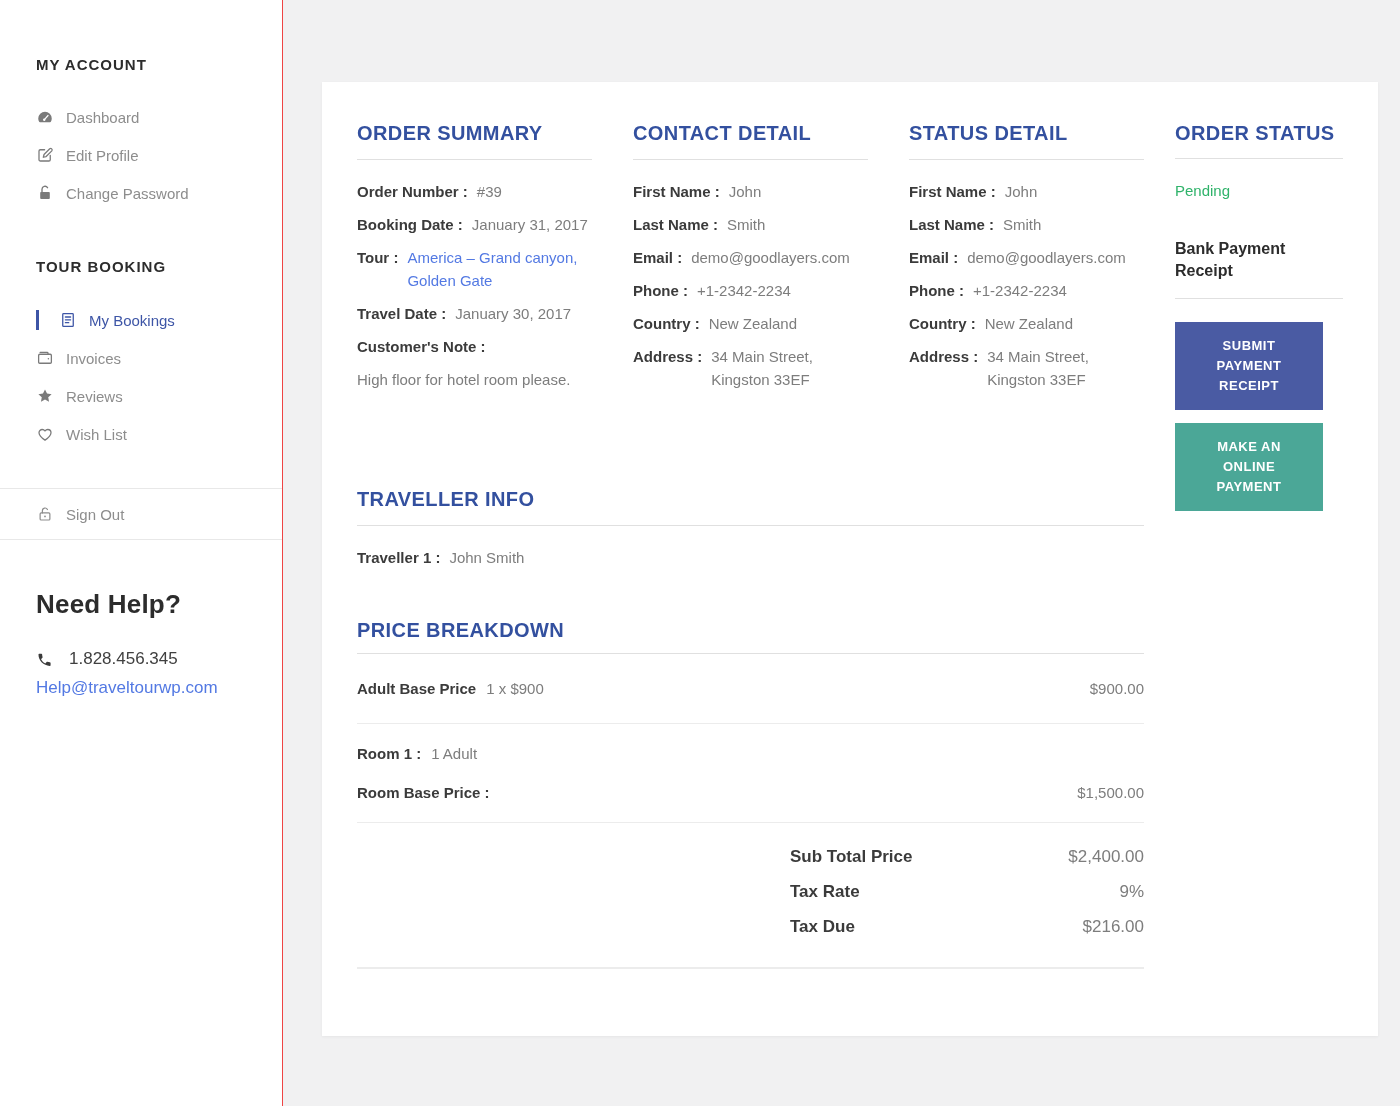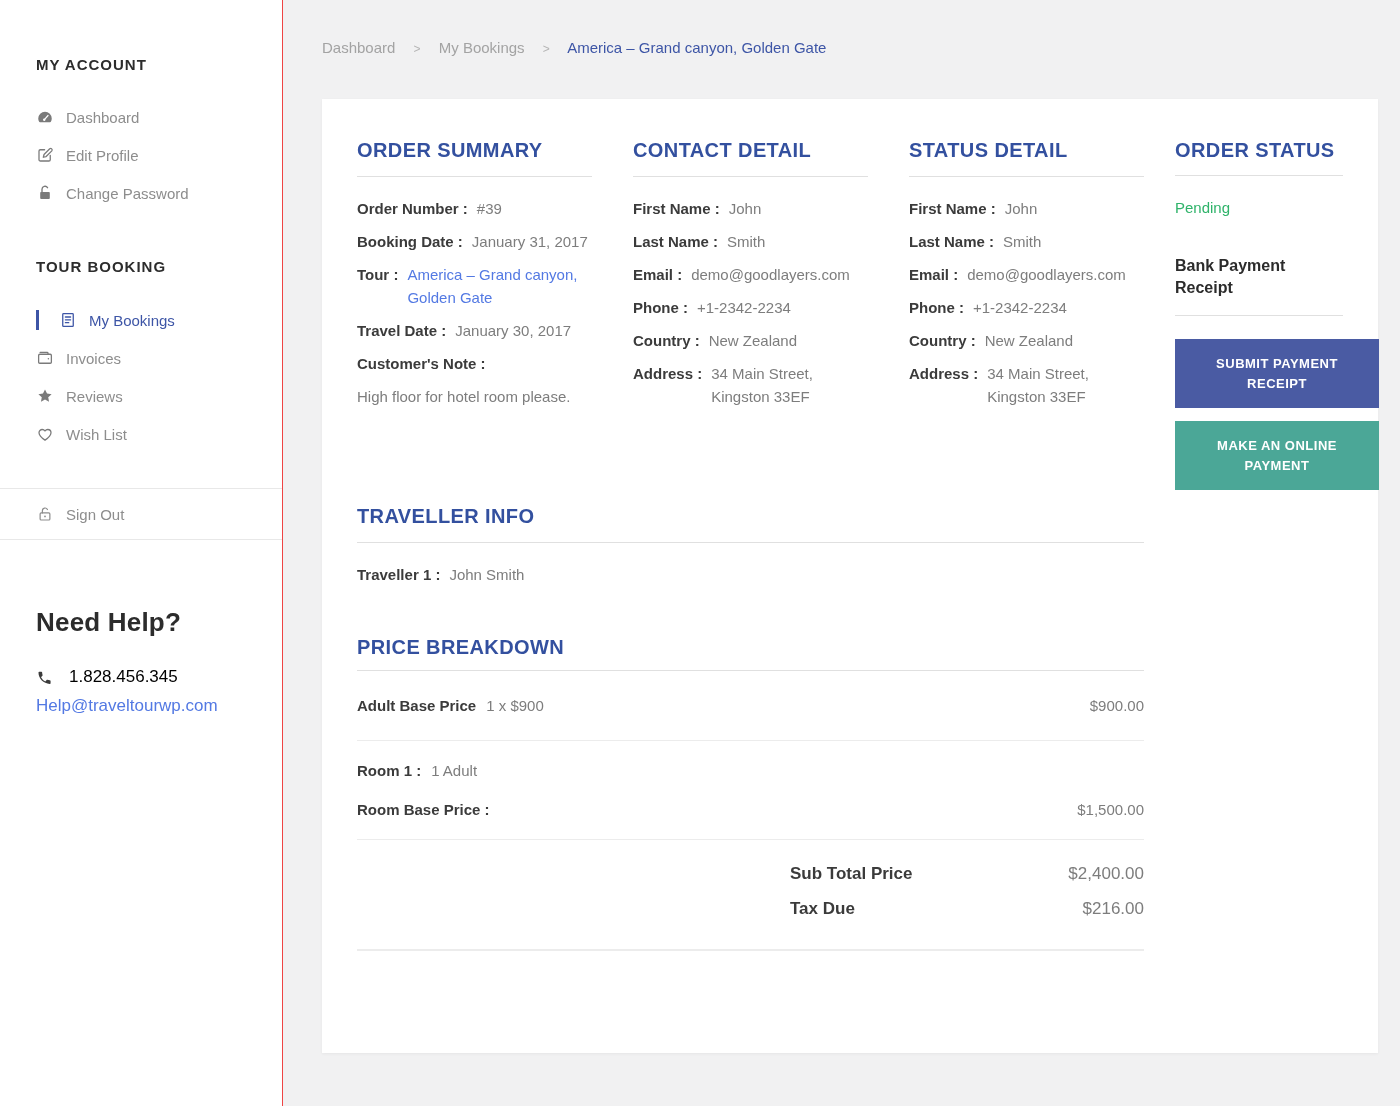--- a/index.html
+++ b/index.html
@@ -15,23 +15,23 @@
   .side-menu { list-style:none; margin-top:24px; }
   .side-menu.second { margin-top:25px; }
   .side-item { display:flex; align-items:center; height:38px; padding-left:36px; font-size:15px; color:#8d8d8d; cursor:pointer; }
   .side-item .icn { width:18px; height:18px; margin-right:12px; display:inline-flex; align-items:center; justify-content:center; flex:0 0 18px; }
   .side-item.active { color:#3d55a6; }
   .active-bar { width:3px; height:20px; background:#3d55a6; margin-right:20px; margin-left:0; }
   .side-item.active .icn { margin-right:12px; }
   .signout-block { margin-top:35px; border-top:1px solid #e8e8e8; border-bottom:1px solid #e8e8e8; }
   .signout-row { display:flex; align-items:center; height:50px; padding-left:36px; font-size:15px; color:#8d8d8d; cursor:pointer; }
   .signout-row .icn { width:18px; height:18px; margin-right:12px; display:inline-flex; }
-  .help-block { margin:65px 0 0 36px; }
+  .help-block { margin:47px 0 0 36px; }
   .help-heading { font-size:26px; font-weight:700; color:#2c2c2c; line-height:34px; letter-spacing:0.2px; }
-  .help-phone { display:flex; align-items:center; margin-top:28px; font-size:17px; color:#000000; }
+  .help-phone { display:flex; align-items:center; margin-top:28px; font-size:17px; color:#404040; }
   .help-phone .icn { width:17px; height:17px; margin-right:16px; display:inline-flex; }
   .help-email { display:block; margin-top:9px; font-size:17px; color:#5379e3; text-decoration:none; cursor:pointer; }
 
   
   .main { position:absolute; left:283px; top:0; width:1117px; height:100%; padding:40px 22px 0 39px; }
   .breadcrumb { font-size:15px; color:#a3a3a3; line-height:16px; }
   .breadcrumb .crumb { cursor:pointer; }
   .breadcrumb .sep { margin:0 14px; color:#b5b5b5; font-size:12px; }
   .breadcrumb .current { color:#3d55a6; }
 
@@ -49,21 +49,21 @@
   .fields { margin-top:20px; }
   .frow { display:flex; align-items:flex-start; margin-bottom:10px; font-size:15px; line-height:23px; }
   .flabel { font-weight:700; color:#3b3b3b; margin-right:9px; white-space:nowrap; }
   .fvalue { color:#7d7d7d; }
   .fvalue.link { color:#5379e3; cursor:pointer; }
   .note-text { font-size:15px; line-height:23px; color:#7d7d7d; margin-top:0; }
 
   .status-value { margin-top:20px; font-size:15px; line-height:23px; color:#2fb36a; }
   .receipt-heading { margin-top:36px; font-size:16px; font-weight:700; color:#2c2c2c; line-height:22px; }
   .right-col .rule { margin-top:16px; }
-  .pay-btn { width:204px; min-height:69px; border:none; color:#ffffff; font-family:"Liberation Sans", sans-serif;
+  .pay-btn { width:148px; min-height:69px; border:none; color:#ffffff; font-family:"Liberation Sans", sans-serif;
              font-size:13px; font-weight:700; letter-spacing:0.5px; line-height:20px; padding:14px 18px; text-align:center; cursor:pointer; display:block; }
   .btn-indigo { background:#4a5ba3; margin-top:23px; }
   .btn-teal { background:#4ba797; margin-top:13px; }
 
   .section-traveller { margin-top:89px; }
   .section-price { margin-top:52px; }
   .section-price .rule { margin-top:14px; }
 
   .price-row { display:flex; justify-content:space-between; align-items:center; font-size:15px; line-height:23px; }
   .price-left { display:flex; align-items:center; }
@@ -182,27 +182,20 @@
             </svg>
         </span>
         <span>1.828.456.345</span>
       </div>
       <a class="help-email">Help@traveltourwp.com</a>
     </div>
   </aside>
 
   <main class="main">
 
-    <nav class="breadcrumb">
-      <span class="crumb">Dashboard</span>
-      <span class="sep">&gt;</span>
-      <span class="crumb">My Bookings</span>
-      <span class="sep">&gt;</span>
-      <span class="current">America – Grand canyon, Golden Gate</span>
-    </nav>
 
     <section class="card">
       <div class="card-top">
 
         <div class="left-area">
 
           <div class="columns">
 
             <div class="col">
               <h4 class="sec-heading">ORDER SUMMARY</h4>
@@ -331,20 +324,24 @@
                 </span>
                 <span class="amount">$1,500.00</span>
               </div>
             </div>
             <div class="rule-light"></div>
 
             <div class="summary-block">
               <div class="summary-row">
                 <span class="flabel">Sub Total Price</span>
                 <span class="amount">$2,400.00</span>
+              </div>
+              <div class="summary-row">
+                <span class="flabel">Tax Rate</span>
+                <span class="amount">9%</span>
               </div>
               <div class="summary-row">
                 <span class="flabel">Tax Due</span>
                 <span class="amount">$216.00</span>
               </div>
             </div>
             <div class="rule-light"></div>
 
             <div class="rule-light"></div>
           </div>

